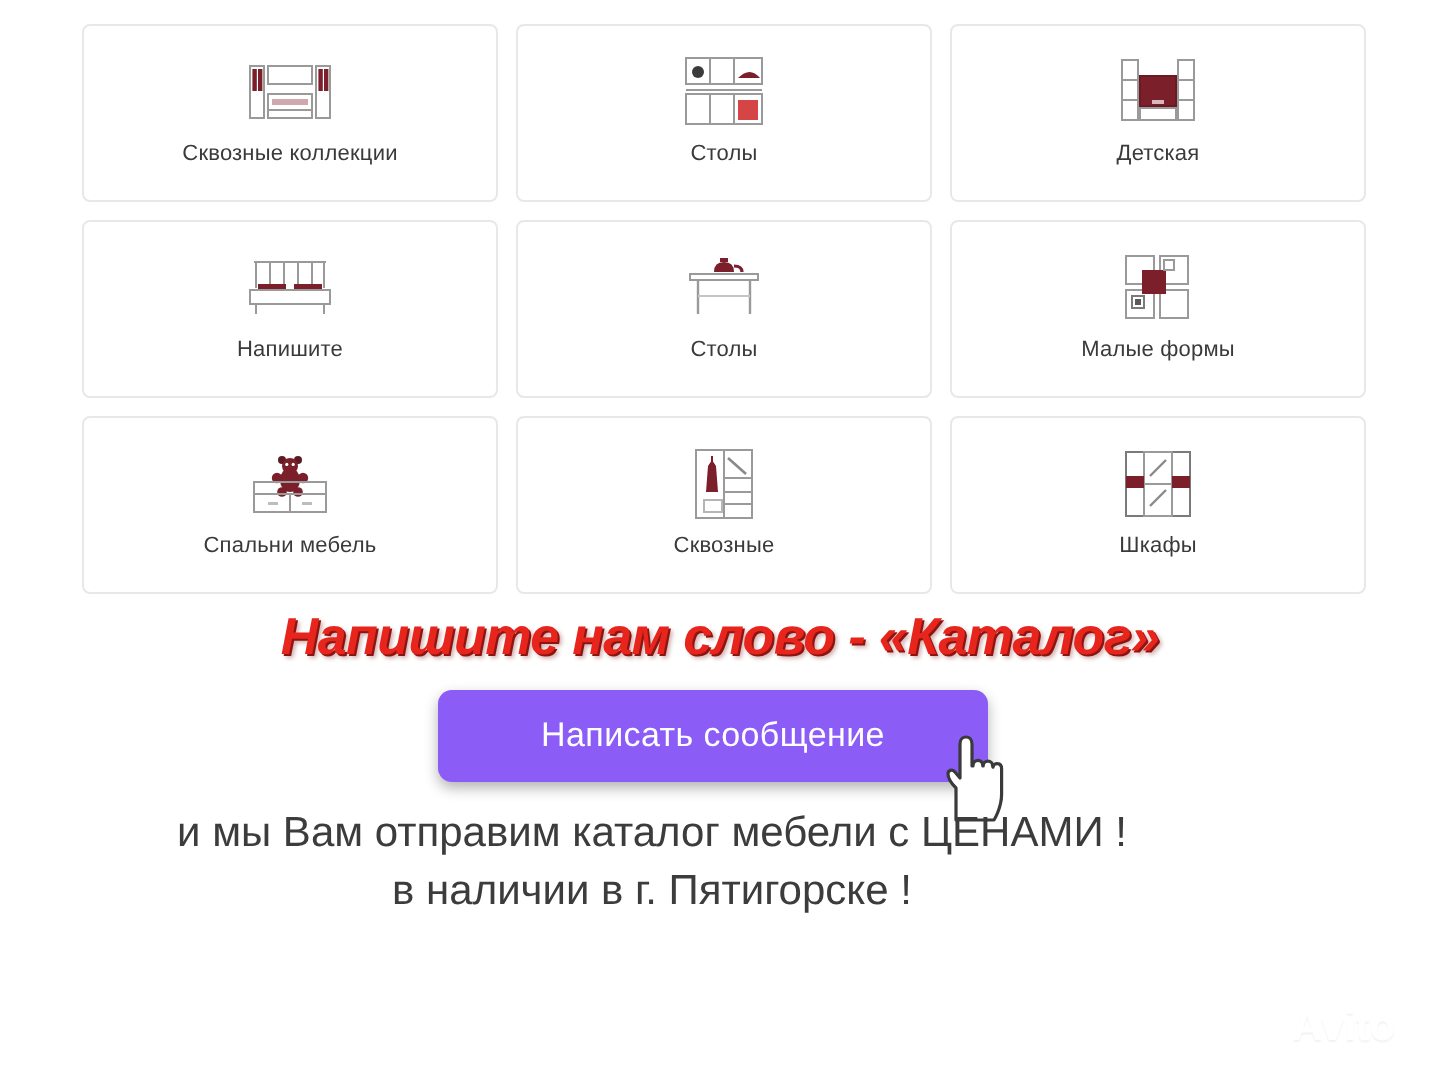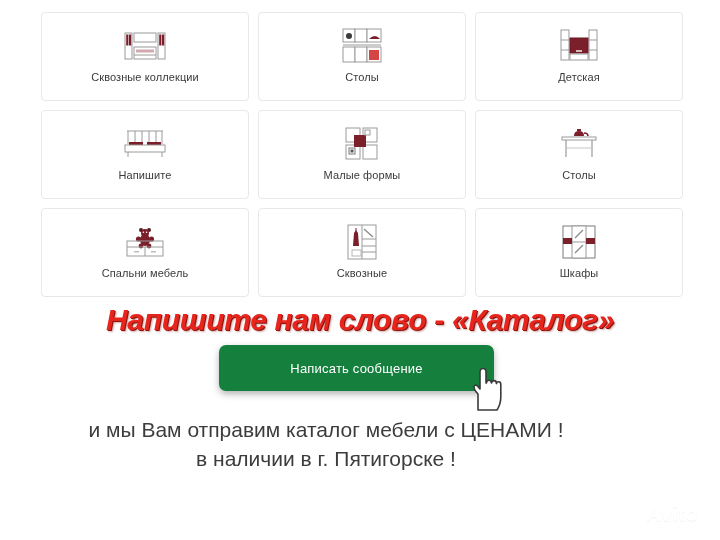--- a/index.html
+++ b/index.html
@@ -40,56 +40,56 @@
     color:#3a3a3a;
     letter-spacing:.1px;
     text-align:center;
     line-height:1.2;
   }
 
   
   .headline{
     position:absolute;left:0;top:303px;width:720px;
     text-align:center;
-    font-size:30px;
+    font-size:26px;
     font-weight:bold;
     font-style:italic;
     color:#e8251c;
     letter-spacing:-0.3px;
     white-space:nowrap;
     text-shadow:1px 1px 0 #8d1410, 2px 2px 2px rgba(120,20,15,.35);
     font-family:"Liberation Sans","DejaVu Sans",sans-serif;
   }
 
   
   .cta-btn{
     position:absolute;left:219px;top:345px;
     width:275px;height:46px;
-    background:#15803d;
+    background:#8b5cf6;
     border:none;border-radius:7px;
     color:#ffffff;
-    font-size:13px;
+    font-size:17px;
     letter-spacing:.2px;
     cursor:pointer;
     box-shadow:0 3px 7px rgba(0,0,0,.30);
     display:flex;align-items:center;justify-content:center;
     font-family:"Liberation Sans","DejaVu Sans",sans-serif;
     text-align:right;
   }
 
   
   .cursor-hand{
     position:absolute;left:466px;top:364px;
     width:40px;height:50px;
     pointer-events:none;
   }
 
   
   .subcopy{
-    position:absolute;left:0;top:415px;width:652px;
+    position:absolute;left:0;top:402px;width:652px;
     text-align:center;
     font-size:21px;
     color:#3c3c3c;
     line-height:29px;
   }
 
   
   .watermark{
     position:absolute;left:622px;top:502px;
     display:flex;align-items:center;
@@ -178,47 +178,47 @@
           <rect x="2" y="16" width="40" height="7" fill="#fff" stroke="#9a9a9a" stroke-width="1"></rect>
           <line x1="5" y1="23" x2="5" y2="28" stroke="#9a9a9a" stroke-width="1"></line>
           <line x1="39" y1="23" x2="39" y2="28" stroke="#9a9a9a" stroke-width="1"></line>
         </svg>
       </div>
       <div class="card-label">Напишите</div>
     </div>
 
     <div class="card">
       <div class="card-icon">
+        <svg width="38" height="34" viewBox="0 0 38 34">
+          <path d="M14 9 q0 -5 5 -5 q5 0 5 5 z" fill="#7b1f2b"></path>
+          <path d="M24 6 q4 0 4 3" stroke="#7b1f2b" stroke-width="1.6" fill="none"></path>
+          <rect x="17" y="2" width="4" height="2" fill="#7b1f2b"></rect>
+          <rect x="2" y="10" width="34" height="3" fill="#fff" stroke="#9a9a9a" stroke-width="1"></rect>
+          <line x1="6" y1="13" x2="6" y2="30" stroke="#9a9a9a" stroke-width="1.2"></line>
+          <line x1="32" y1="13" x2="32" y2="30" stroke="#9a9a9a" stroke-width="1.2"></line>
+          <line x1="6" y1="21" x2="32" y2="21" stroke="#c5c5c5" stroke-width="1"></line>
+        </svg>
+      </div>
+      <div class="card-label">Столы</div>
+    </div>
+
+    <div class="card">
+      <div class="card-icon">
         <svg width="34" height="34" viewBox="0 0 34 34">
           <rect x="1" y="1" width="14" height="14" fill="#fff" stroke="#9a9a9a" stroke-width="1"></rect>
           <rect x="18" y="1" width="14" height="14" fill="#fff" stroke="#9a9a9a" stroke-width="1"></rect>
           <rect x="1" y="18" width="14" height="14" fill="#fff" stroke="#9a9a9a" stroke-width="1"></rect>
           <rect x="18" y="18" width="14" height="14" fill="#fff" stroke="#9a9a9a" stroke-width="1"></rect>
           <rect x="9" y="8" width="12" height="12" fill="#7b1f2b"></rect>
           <rect x="20" y="3" width="5" height="5" fill="none" stroke="#9a9a9a" stroke-width="1"></rect>
           <rect x="4" y="21" width="6" height="6" fill="none" stroke="#7a7a7a" stroke-width="1"></rect>
           <rect x="5.5" y="22.5" width="3" height="3" fill="#5a5a5a"></rect>
         </svg>
       </div>
       <div class="card-label">Малые формы</div>
-    </div>
-
-    <div class="card">
-      <div class="card-icon">
-        <svg width="38" height="34" viewBox="0 0 38 34">
-          <path d="M14 9 q0 -5 5 -5 q5 0 5 5 z" fill="#7b1f2b"></path>
-          <path d="M24 6 q4 0 4 3" stroke="#7b1f2b" stroke-width="1.6" fill="none"></path>
-          <rect x="17" y="2" width="4" height="2" fill="#7b1f2b"></rect>
-          <rect x="2" y="10" width="34" height="3" fill="#fff" stroke="#9a9a9a" stroke-width="1"></rect>
-          <line x1="6" y1="13" x2="6" y2="30" stroke="#9a9a9a" stroke-width="1.2"></line>
-          <line x1="32" y1="13" x2="32" y2="30" stroke="#9a9a9a" stroke-width="1.2"></line>
-          <line x1="6" y1="21" x2="32" y2="21" stroke="#c5c5c5" stroke-width="1"></line>
-        </svg>
-      </div>
-      <div class="card-label">Столы</div>
     </div>
 
     <div class="card">
       <div class="card-icon">
         <svg width="42" height="34" viewBox="0 0 42 34">
           <circle cx="17" cy="5" r="2" fill="#5c1a22"></circle>
           <circle cx="25" cy="5" r="2" fill="#5c1a22"></circle>
           <circle cx="21" cy="8" r="4" fill="#7b1f2b"></circle>
           <circle cx="19.4" cy="7.2" r=".8" fill="#fff"></circle>
           <circle cx="22.6" cy="7.2" r=".8" fill="#fff"></circle>

